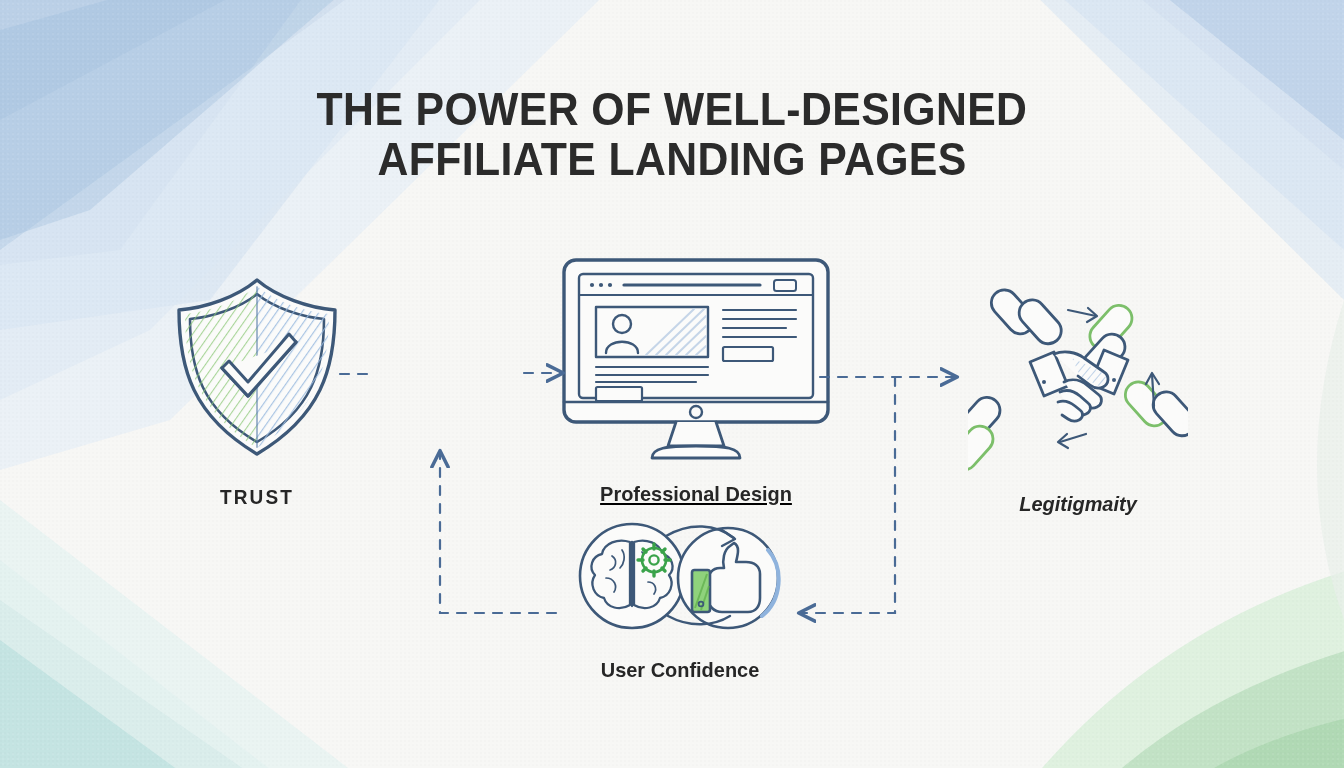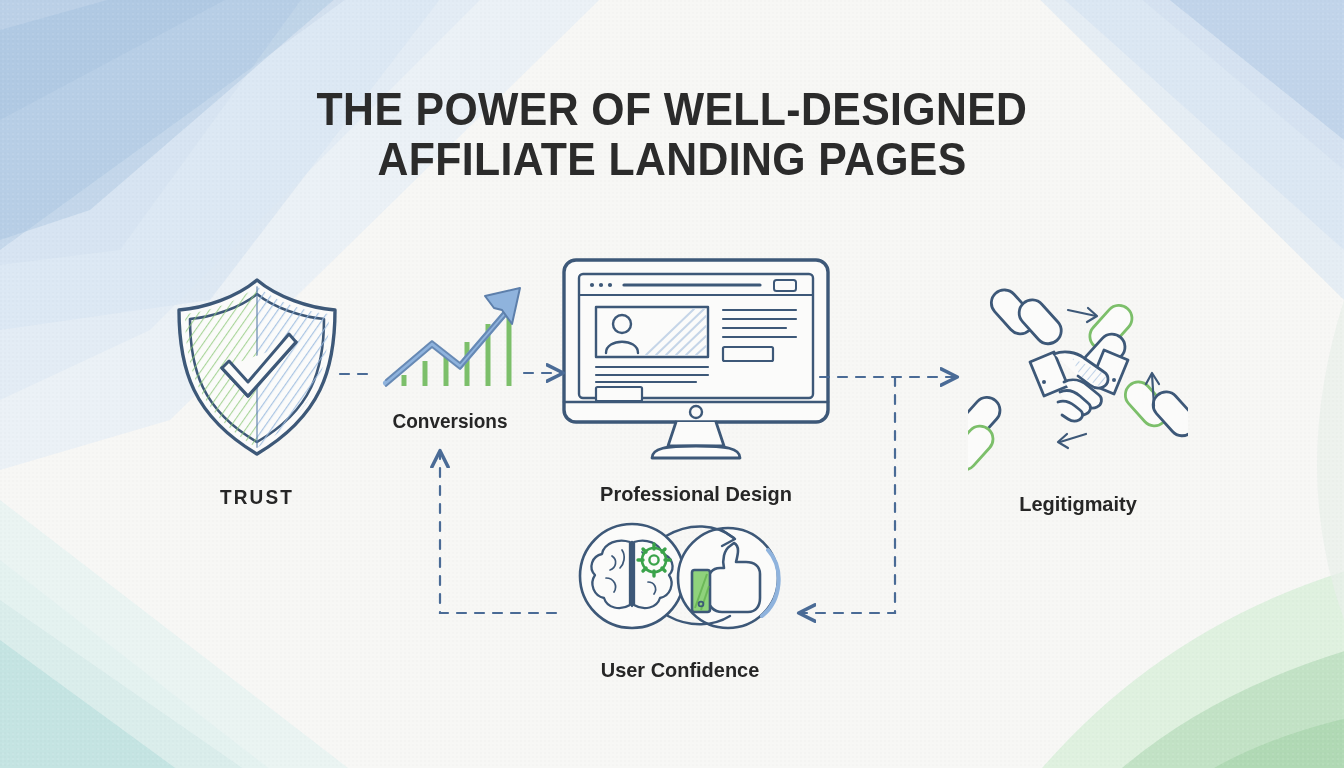--- a/index.html
+++ b/index.html
@@ -51,24 +51,24 @@
   }
   .label.upper { letter-spacing:2.2px; font-size:20px; }
   .label.small { font-size:20px; }
 
   #node-trust      { left:150px; top:272px; width:214px; }
   #node-trust .label { margin-top:24px; }
 
   #node-conversions{ left:352px; top:274px; width:196px; }
   #node-conversions .label { margin-top:6px; }
 
-  #node-design     { left:548px; top:250px; width:296px; }
+  #node-design     { left:548px; top:250px; width:296px;text-decoration:underline; }
   #node-design .label { margin-top:14px; }
 
-  #node-legit      { left:968px; top:288px; width:220px; }
+  #node-legit      { left:968px; top:288px; width:220px;font-style:italic; }
   #node-legit .label { margin-top:18px; }
 
   #node-userconf   { left:544px; top:516px; width:272px; }
   #node-userconf .label { margin-top:16px; }
 
   
   #connectors { position:absolute; inset:0; z-index:3; pointer-events:none; }
 </style>
 </head>
 <body>
@@ -153,43 +153,20 @@
         <rect x="107" y="10" width="80" height="180" fill="url(#hatchB)"></rect>
         <line x1="107" y1="14" x2="107" y2="178" stroke="#5a7fa8" stroke-width="2" opacity=".55"></line>
       </g>
 
       <path d="M72,96 L98,124 L146,70" fill="#fbfbfa" stroke="#3d5878" stroke-width="3.4" stroke-linecap="round" stroke-linejoin="round"></path>
       <path d="M72,96 L98,124 L146,70 L139,62 L98,110 L79,89 Z" fill="#fbfbfa" stroke="#3d5878" stroke-width="3" stroke-linejoin="round"></path>
     </svg>
     <div class="label upper">TRUST</div>
   </div>
 
-  <div class="node" id="node-conversions">
-    <svg class="art" width="196" height="130" viewBox="0 0 196 130">
-
-      <g stroke="#7cbf6a" stroke-width="5" stroke-linecap="butt">
-        <line x1="52" y1="112" x2="52" y2="101"></line>
-        <line x1="73" y1="112" x2="73" y2="87"></line>
-        <line x1="94" y1="112" x2="94" y2="81"></line>
-        <line x1="115" y1="112" x2="115" y2="68"></line>
-        <line x1="136" y1="112" x2="136" y2="50"></line>
-        <line x1="157" y1="112" x2="157" y2="26"></line>
-      </g>
-
-      <g fill="none" stroke="#8fb3dd" stroke-width="6" stroke-linecap="round" stroke-linejoin="round">
-        <path d="M34,109 L80,70 L108,92 L156,36"></path>
-      </g>
-      <g fill="none" stroke="#5d7fab" stroke-width="2" stroke-linecap="round" stroke-linejoin="round" opacity=".8">
-        <path d="M34,112 L80,73 L108,95 L156,39"></path>
-        <path d="M34,106 L80,67 L108,89 L156,33"></path>
-      </g>
-      <path d="M133,22 L168,14 L160,50 L150,36 L142,34 Z" fill="#8fb3dd" stroke="#5d7fab" stroke-width="2" stroke-linejoin="round"></path>
-    </svg>
-    <div class="label small">Conversions</div>
-  </div>
 
   <div class="node" id="node-design">
     <svg class="art" width="296" height="218" viewBox="0 0 296 218">
       <g fill="none" stroke="#3d5878" stroke-linejoin="round" stroke-linecap="round">
 
         <rect x="16" y="10" width="264" height="162" rx="12" stroke-width="3.4" fill="#fbfbfa"></rect>
 
         <rect x="31" y="24" width="234" height="124" rx="4" stroke-width="2.4"></rect>
 
         <line x1="31" y1="45" x2="265" y2="45" stroke-width="2.2"></line>

